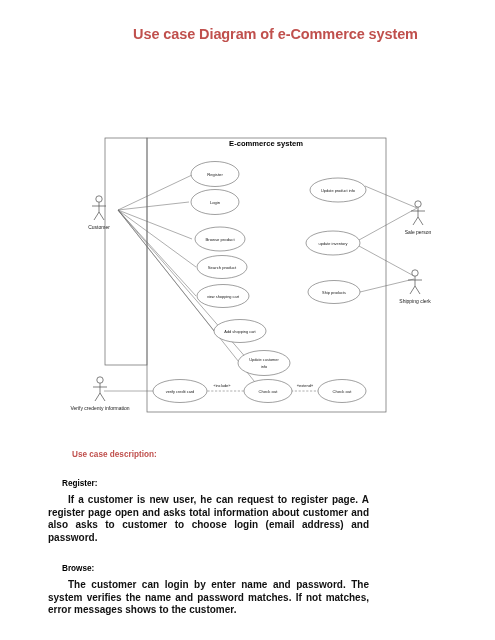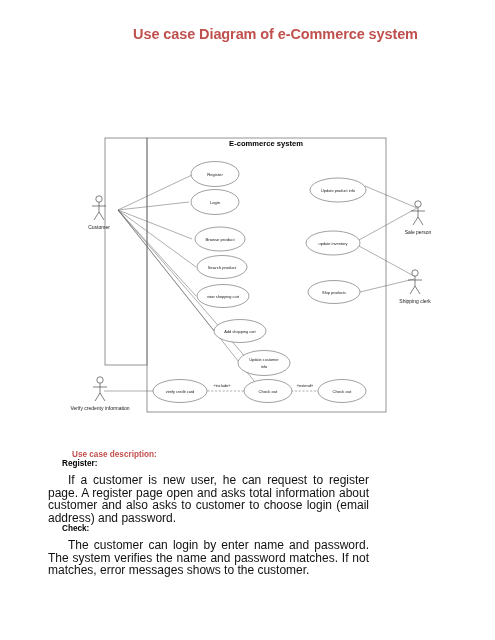--- a/index.html
+++ b/index.html
@@ -74,34 +74,35 @@
     position:absolute;
     left:0;top:450px;
     width:417px;
   }
   .desc-heading{
     margin:0 0 0 72px;
     font-size:8.2px;
     font-weight:bold;
     color:#c0504d;
   }
-  .sec{margin-top:0;}
+  .sec{margin-top:20px;}
   .sec-title{
     margin:0 0 0 62px;
     font-size:8.2px;
     font-weight:bold;
     color:#000;
   }
   .sec-body{
     margin:6px 48px 0 48px;
-    font-size:12px;
+    font-size:10px;
     line-height:12.5px;
     color:#111;
     text-align:justify;
     text-indent:20px;
+    font-weight:bold;
   }
 </style>
 </head>
 <body>
 
 <div class="page">
 
   <div class="doc-title">Use case Diagram of e-Commerce system</div>
 
   <div class="diagram">
@@ -245,18 +246,18 @@
 
   <div class="desc">
     <div class="desc-heading">Use case description:</div>
 
     <div class="sec">
       <div class="sec-title">Register:</div>
       <p class="sec-body">If a customer is new user, he can request to register page. A register page open and asks total information about customer and also asks to customer to choose login (email address) and password.</p>
     </div>
 
     <div class="sec">
-      <div class="sec-title">Check:</div>
+      <div class="sec-title">Browse:</div>
       <p class="sec-body">The customer can login by enter name and password. The system verifies the name and password matches. If not matches, error messages shows to the customer.</p>
     </div>
   </div>
 
 </div>
 
 </body></html>

